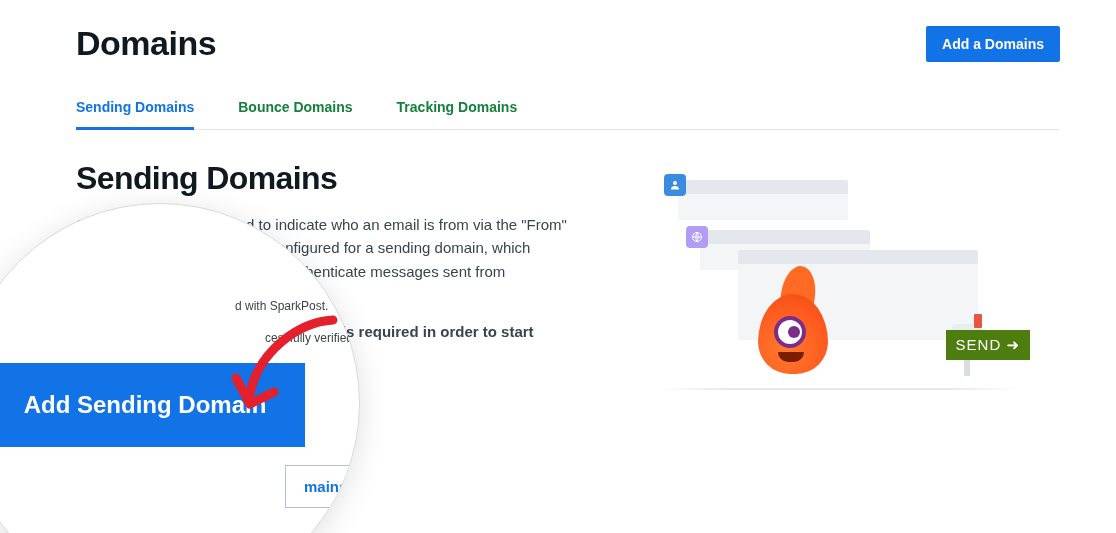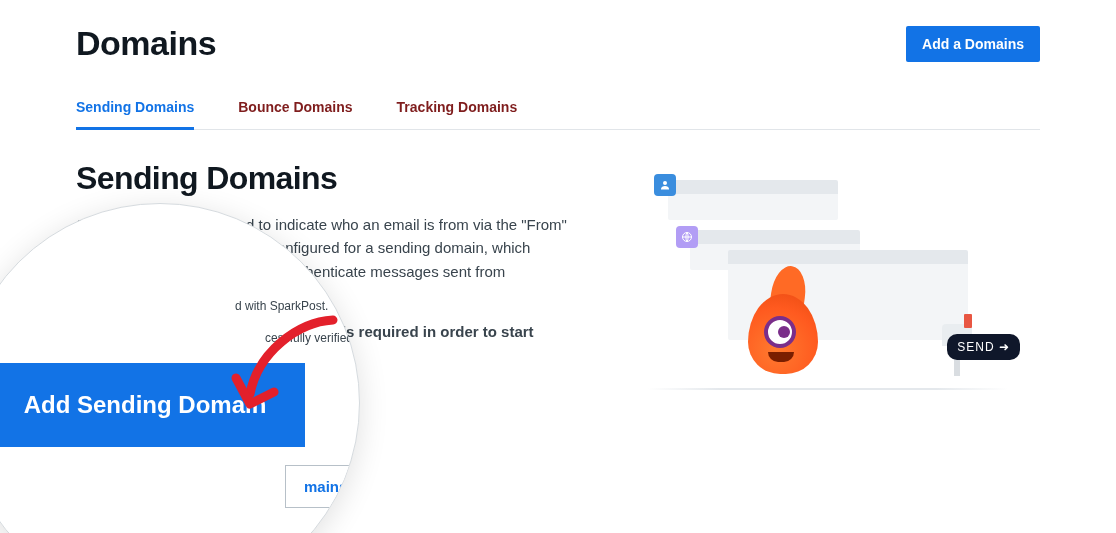--- a/index.html
+++ b/index.html
@@ -6,21 +6,21 @@
   body {
     font-family: -apple-system, BlinkMacSystemFont, "Segoe UI", Helvetica, Arial, sans-serif;
     background: #fff;
     width: 1116px;
     height: 533px;
     overflow: hidden;
     position: relative;
     color: #39444d;
   }
   .page {
-    padding: 24px 76px 0 76px;
+    padding: 24px 56px 0 76px;
   }
   .header-row {
     display: flex;
     justify-content: space-between;
     align-items: center;
     margin-bottom: 28px;
   }
   h1.page-title {
     font-size: 34px;
     font-weight: 800;
@@ -39,21 +39,21 @@
   }
   .tabs {
     display: flex;
     gap: 44px;
     border-bottom: 1px solid #e1e5e9;
     padding-bottom: 0;
   }
   .tab {
     font-size: 14px;
     font-weight: 600;
-    color: #7f1d1d;
+    color: #15803d;
     padding: 8px 0 14px 0;
     cursor: pointer;
     position: relative;
   }
   .tab.active {
     color: #1273e6;
   }
   .tab.active::after {
     content: "";
     position: absolute;
@@ -122,26 +122,26 @@
     position: absolute;
     width: 22px; height: 22px; border-radius: 4px;
     display:flex; align-items:center; justify-content:center;
     color:#fff; font-size:12px;
   }
   .dot-blue { background:#3a8dde; top: -6px; left: 6px; }
   .dot-purple { background:#b29df5; top: 46px; left: 28px; }
   .send-pill {
     position:absolute;
     right:-12px; bottom:50px;
-    background:#0f172a;
+    background:#4d7c0f;
     color:#fff;
-    font-size:12px;
+    font-size:15px;
     letter-spacing:1px;
     padding:6px 10px;
-    border-radius:10px;
+    border-radius:0;
   }
   .mailbox {
     position:absolute;
     right:32px; bottom:34px;
     width:34px; height:56px;
   }
   .mailbox .post { position:absolute; bottom:0; left:12px; width:6px; height:34px; background:#d9dde1;}
   .mailbox .box { position:absolute; top:4px; left:0; width:30px; height:22px; background:#e9edf0; border-radius:4px 4px 0 0;}
   .mailbox .flag { position:absolute; top:-6px; left:22px; width:8px; height:14px; background:#e85642; border-radius:1px;}
   .flame {

